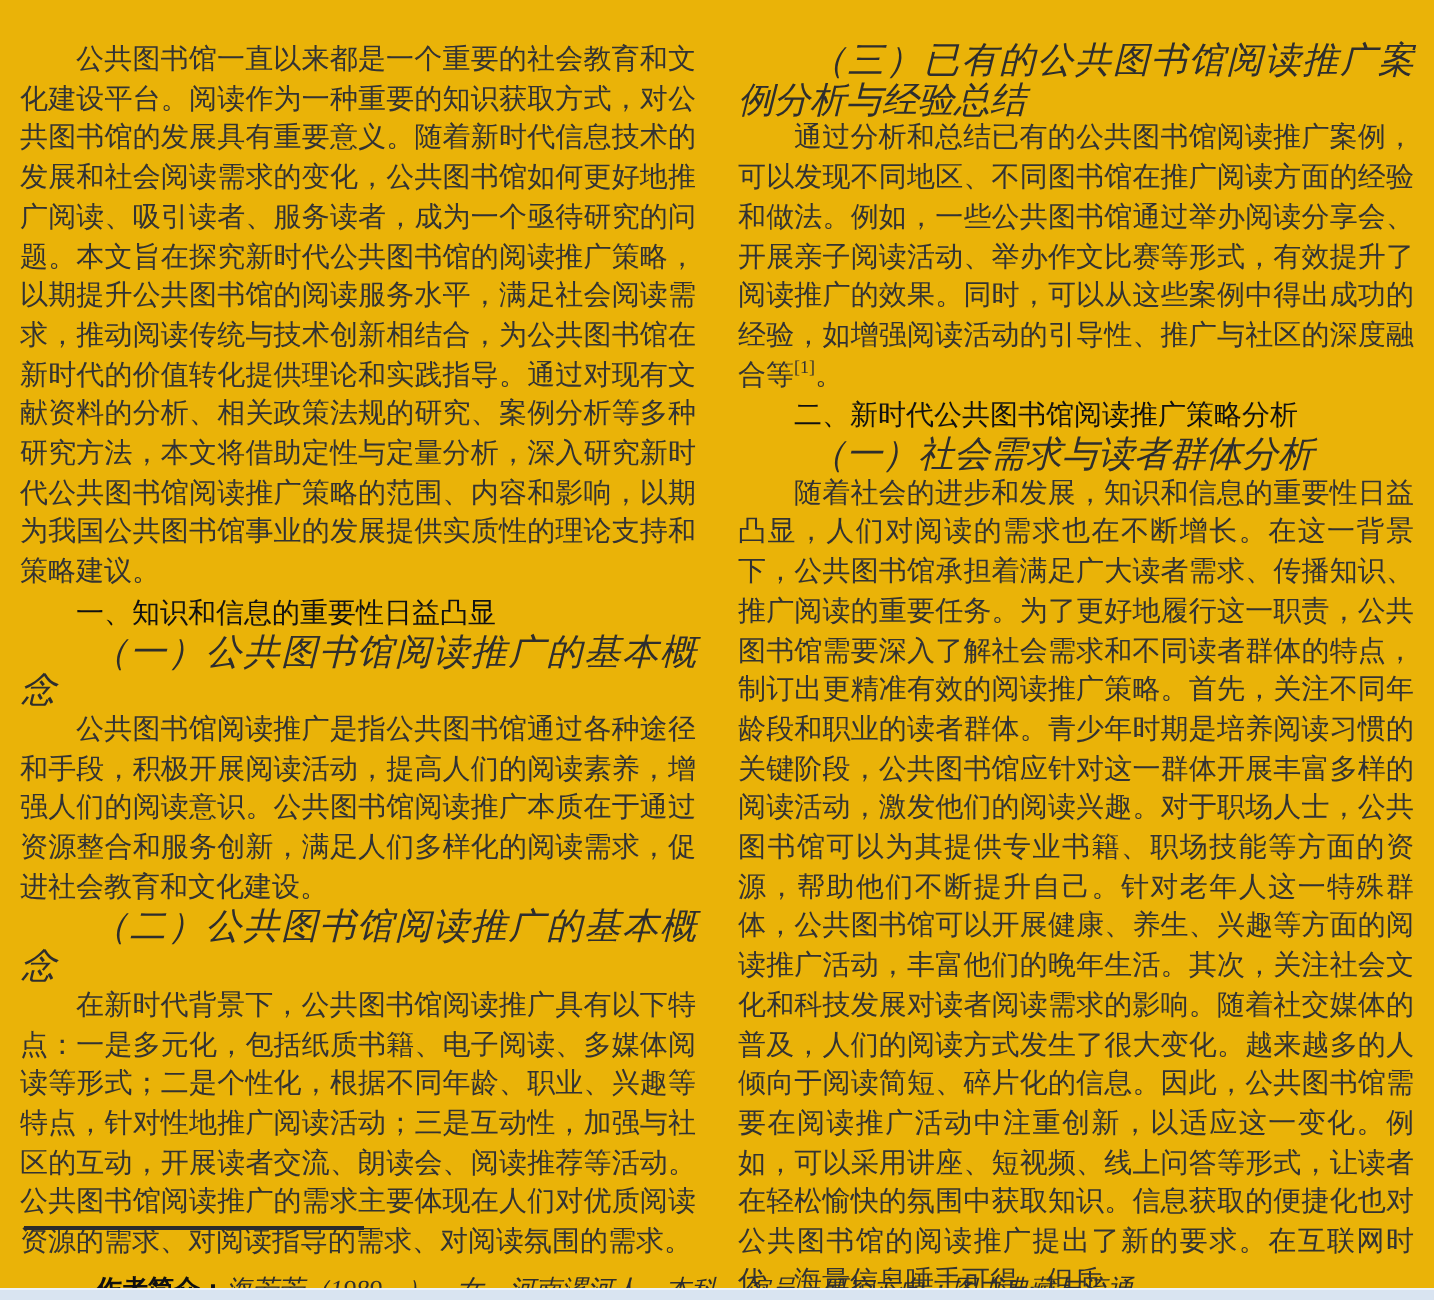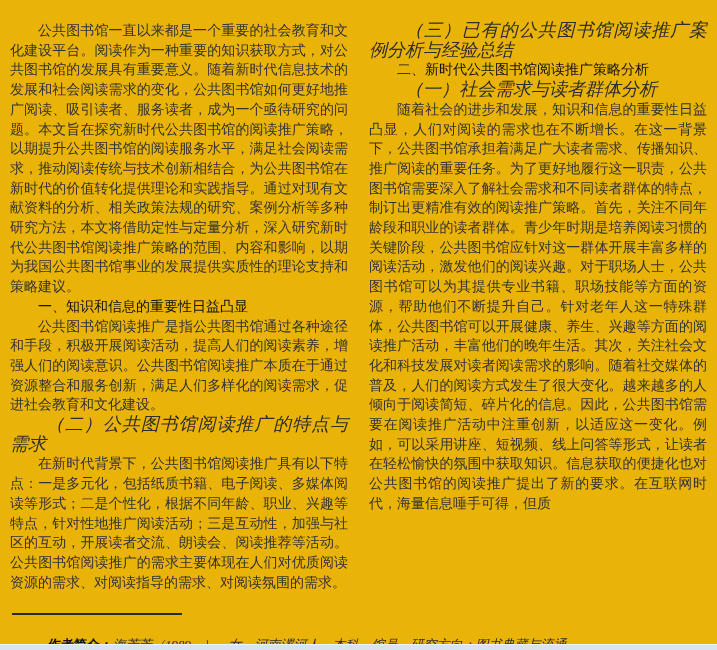--- a/index.html
+++ b/index.html
@@ -80,27 +80,31 @@
 </head>
 <body>
 
 <div class="page">
 
   <div class="columns">
 
     <div class="column">
       <p class="para">公共图书馆一直以来都是一个重要的社会教育和文化建设平台。阅读作为一种重要的知识获取方式，对公共图书馆的发展具有重要意义。随着新时代信息技术的发展和社会阅读需求的变化，公共图书馆如何更好地推广阅读、吸引读者、服务读者，成为一个亟待研究的问题。本文旨在探究新时代公共图书馆的阅读推广策略，以期提升公共图书馆的阅读服务水平，满足社会阅读需求，推动阅读传统与技术创新相结合，为公共图书馆在新时代的价值转化提供理论和实践指导。通过对现有文献资料的分析、相关政策法规的研究、案例分析等多种研究方法，本文将借助定性与定量分析，深入研究新时代公共图书馆阅读推广策略的范围、内容和影响，以期为我国公共图书馆事业的发展提供实质性的理论支持和策略建议。</p>
       <h2 class="h1">一、知识和信息的重要性日益凸显</h2>
+      <h3 class="h2">（一）公共图书馆阅读推广的基本概念</h3>
       <p class="para">公共图书馆阅读推广是指公共图书馆通过各种途径和手段，积极开展阅读活动，提高人们的阅读素养，增强人们的阅读意识。公共图书馆阅读推广本质在于通过资源整合和服务创新，满足人们多样化的阅读需求，促进社会教育和文化建设。</p>
-      <h3 class="h2">（二）公共图书馆阅读推广的特点与需求</h3>
+      <h3 class="h2">（二）公共图书馆阅读推广的基本概念</h3>
       <p class="para">在新时代背景下，公共图书馆阅读推广具有以下特点：一是多元化，包括纸质书籍、电子阅读、多媒体阅读等形式；二是个性化，根据不同年龄、职业、兴趣等特点，针对性地推广阅读活动；三是互动性，加强与社区的互动，开展读者交流、朗读会、阅读推荐等活动。公共图书馆阅读推广的需求主要体现在人们对优质阅读资源的需求、对阅读指导的需求、对阅读氛围的需求。</p>
     </div>
 
     <div class="column">
       <h3 class="h2">（三）已有的公共图书馆阅读推广案例分析与经验总结</h3>
+      <p class="para">
+        <span>通过分析和总结已有的公共图书馆阅读推广案例，可以发现不同地区、不同图书馆在推广阅读方面的经验和做法。例如，一些公共图书馆通过举办阅读分享会、开展亲子阅读活动、举办作文比赛等形式，有效提升了阅读推广的效果。同时，可以从这些案例中得出成功的经验，如增强阅读活动的引导性、推广与社区的深度融合等</span><sup class="ref">[1]</sup><span>。</span>
+      </p>
       <h2 class="h1">二、新时代公共图书馆阅读推广策略分析</h2>
       <h3 class="h2">（一）社会需求与读者群体分析</h3>
       <p class="para">随着社会的进步和发展，知识和信息的重要性日益凸显，人们对阅读的需求也在不断增长。在这一背景下，公共图书馆承担着满足广大读者需求、传播知识、推广阅读的重要任务。为了更好地履行这一职责，公共图书馆需要深入了解社会需求和不同读者群体的特点，制订出更精准有效的阅读推广策略。首先，关注不同年龄段和职业的读者群体。青少年时期是培养阅读习惯的关键阶段，公共图书馆应针对这一群体开展丰富多样的阅读活动，激发他们的阅读兴趣。对于职场人士，公共图书馆可以为其提供专业书籍、职场技能等方面的资源，帮助他们不断提升自己。针对老年人这一特殊群体，公共图书馆可以开展健康、养生、兴趣等方面的阅读推广活动，丰富他们的晚年生活。其次，关注社会文化和科技发展对读者阅读需求的影响。随着社交媒体的普及，人们的阅读方式发生了很大变化。越来越多的人倾向于阅读简短、碎片化的信息。因此，公共图书馆需要在阅读推广活动中注重创新，以适应这一变化。例如，可以采用讲座、短视频、线上问答等形式，让读者在轻松愉快的氛围中获取知识。信息获取的便捷化也对公共图书馆的阅读推广提出了新的要求。在互联网时代，海量信息唾手可得，但质</p>
     </div>
 
   </div>
 
   <div class="footnote-sep"></div>
 
   <p class="footnote"><span class="fn-label">作者简介：</span><span class="fn-body">海芳芳（1989—），女，河南漯河人，本科，馆员，研究方向：图书典藏与流通。</span></p>

